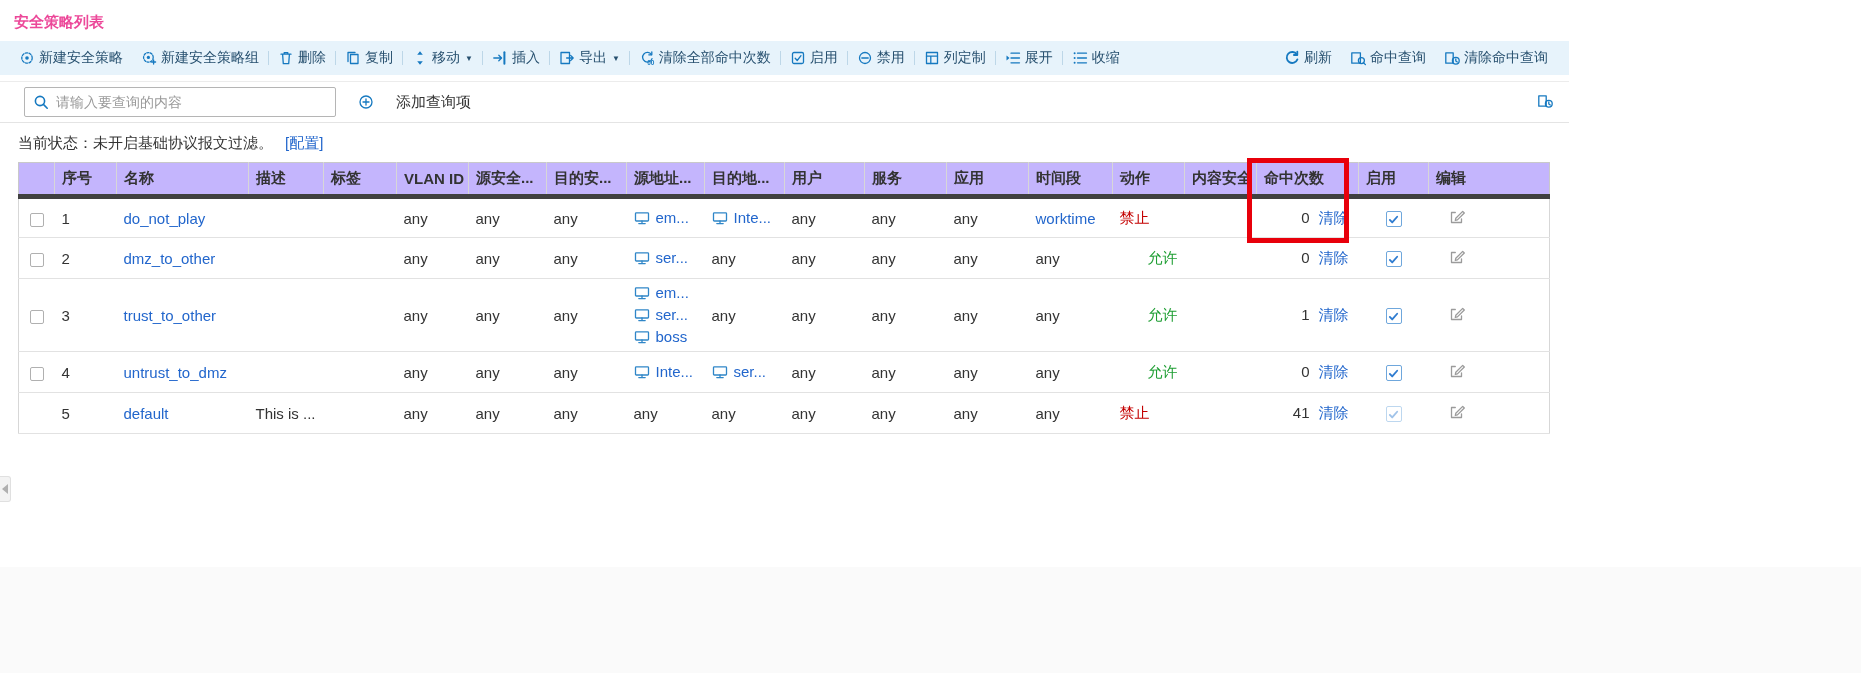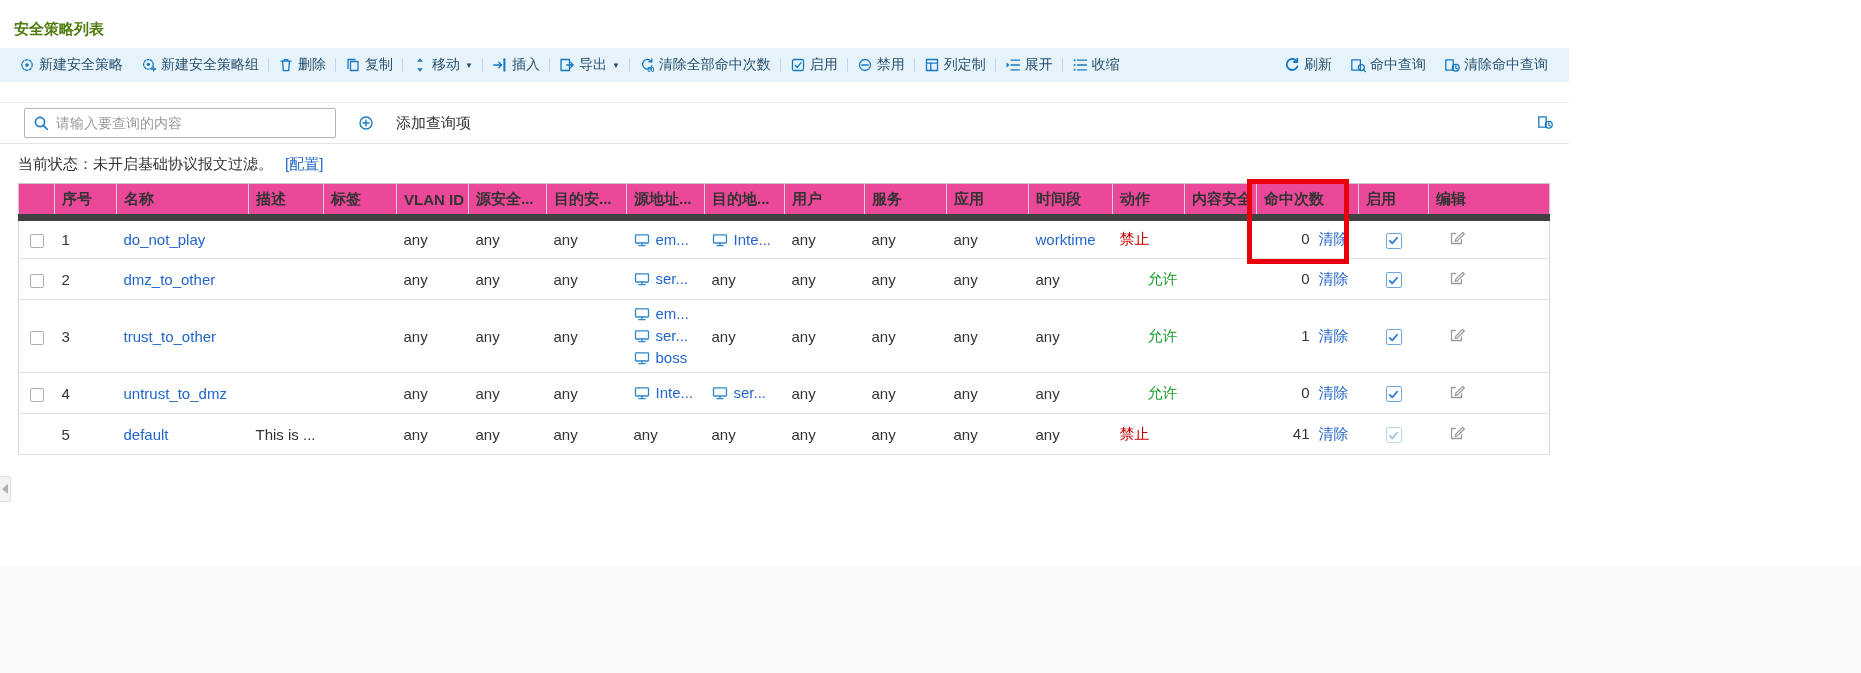--- a/index.html
+++ b/index.html
@@ -5,58 +5,58 @@
   *{box-sizing:border-box;margin:0;padding:0;}
   html,body{width:1861px;height:673px;}
   body{
     background:#fff;
     font-family:"Liberation Sans","DejaVu Sans",sans-serif;
     position:relative;
     overflow:hidden;
     color:#333;
   }
   .content{width:1569px;}
-  .page-title{padding:20px 0 9px 14px;font-size:15px;font-weight:bold;color:#4d7c0f;}
+  .page-title{padding:13px 0 9px 14px;font-size:15px;font-weight:bold;color:#ec4899;}
   .toolbar{
     width:1569px;height:34px;background:#e7f3fb;
     display:flex;align-items:center;justify-content:space-between;
     padding:0 12px 0 10px;
   }
   .tb-left,.tb-right{display:flex;align-items:center;}
   .tb-btn{
     display:inline-flex;align-items:center;gap:4px;padding:0 9px;
     cursor:pointer;color:#27506f;font-size:14px;white-space:nowrap;height:24px;
   }
   .tb-div{width:1px;height:14px;background:#bdd7e8;display:inline-block;}
   .tb-caret{font-size:8px;color:#27506f;margin-left:1px;}
   .tb-icon{display:inline-flex;align-items:center;}
   .search-row{
     width:1569px;height:42px;display:flex;align-items:center;position:relative;
     border-top:1px solid #ececec;border-bottom:1px solid #e4e4e4;padding-left:24px;
-    margin-top:20px;background:#fff;
+    margin-top:6px;background:#fff;
   }
   .search-box{
     width:312px;height:30px;border:1px solid #b5b5b5;border-radius:2px;
     display:flex;align-items:center;background:#fff;padding:0 8px;gap:7px;
   }
   .search-box input{
     border:none;outline:none;flex:1;font-size:14px;color:#333;
     font-family:inherit;background:transparent;
   }
   .search-box input::placeholder{color:#9a9a9a;}
   .add-query{display:flex;align-items:center;gap:22px;margin-left:22px;font-size:15px;color:#333;cursor:pointer;}
   .adv-icon{position:absolute;right:16px;top:11px;cursor:pointer;display:inline-flex;}
   .status-row{margin:11px 0 9px 18px;font-size:15px;color:#333;display:flex;gap:12px;align-items:center;}
   .config-link{color:var(--link,#2266cc);text-decoration:none;cursor:pointer;}
   .table-wrap{position:relative;margin:0 0 0 18px;width:1531px;}
   table{border-collapse:collapse;table-layout:fixed;width:1531px;}
   thead th{
-    background:#ec4899;height:34px;font-size:15px;color:#333;text-align:left;
+    background:#c4b5fd;height:34px;font-size:15px;color:#333;text-align:left;
     padding:0 7px;font-weight:bold;
-    border-top:1px solid #c9c9c9;border-bottom:7px solid #404040;border-right:1px solid #d7d7d7;
+    border-top:1px solid #c9c9c9;border-bottom:5px solid #404040;border-right:1px solid #d7d7d7;
     overflow:hidden;white-space:nowrap;
   }
   thead th:first-child{border-left:1px solid #c9c9c9;}
   thead th:last-child{border-right:1px solid #c9c9c9;margin-top:24px;}
   tbody td{
     height:41px;font-size:15px;color:#333;padding:3px 7px;vertical-align:middle;
     border-bottom:1px solid #e2e2e2;overflow:hidden;white-space:nowrap;
   }
   tbody td:first-child{border-left:1px solid #d7d7d7;}
   tbody td:last-child{border-right:1px solid #d7d7d7;}

